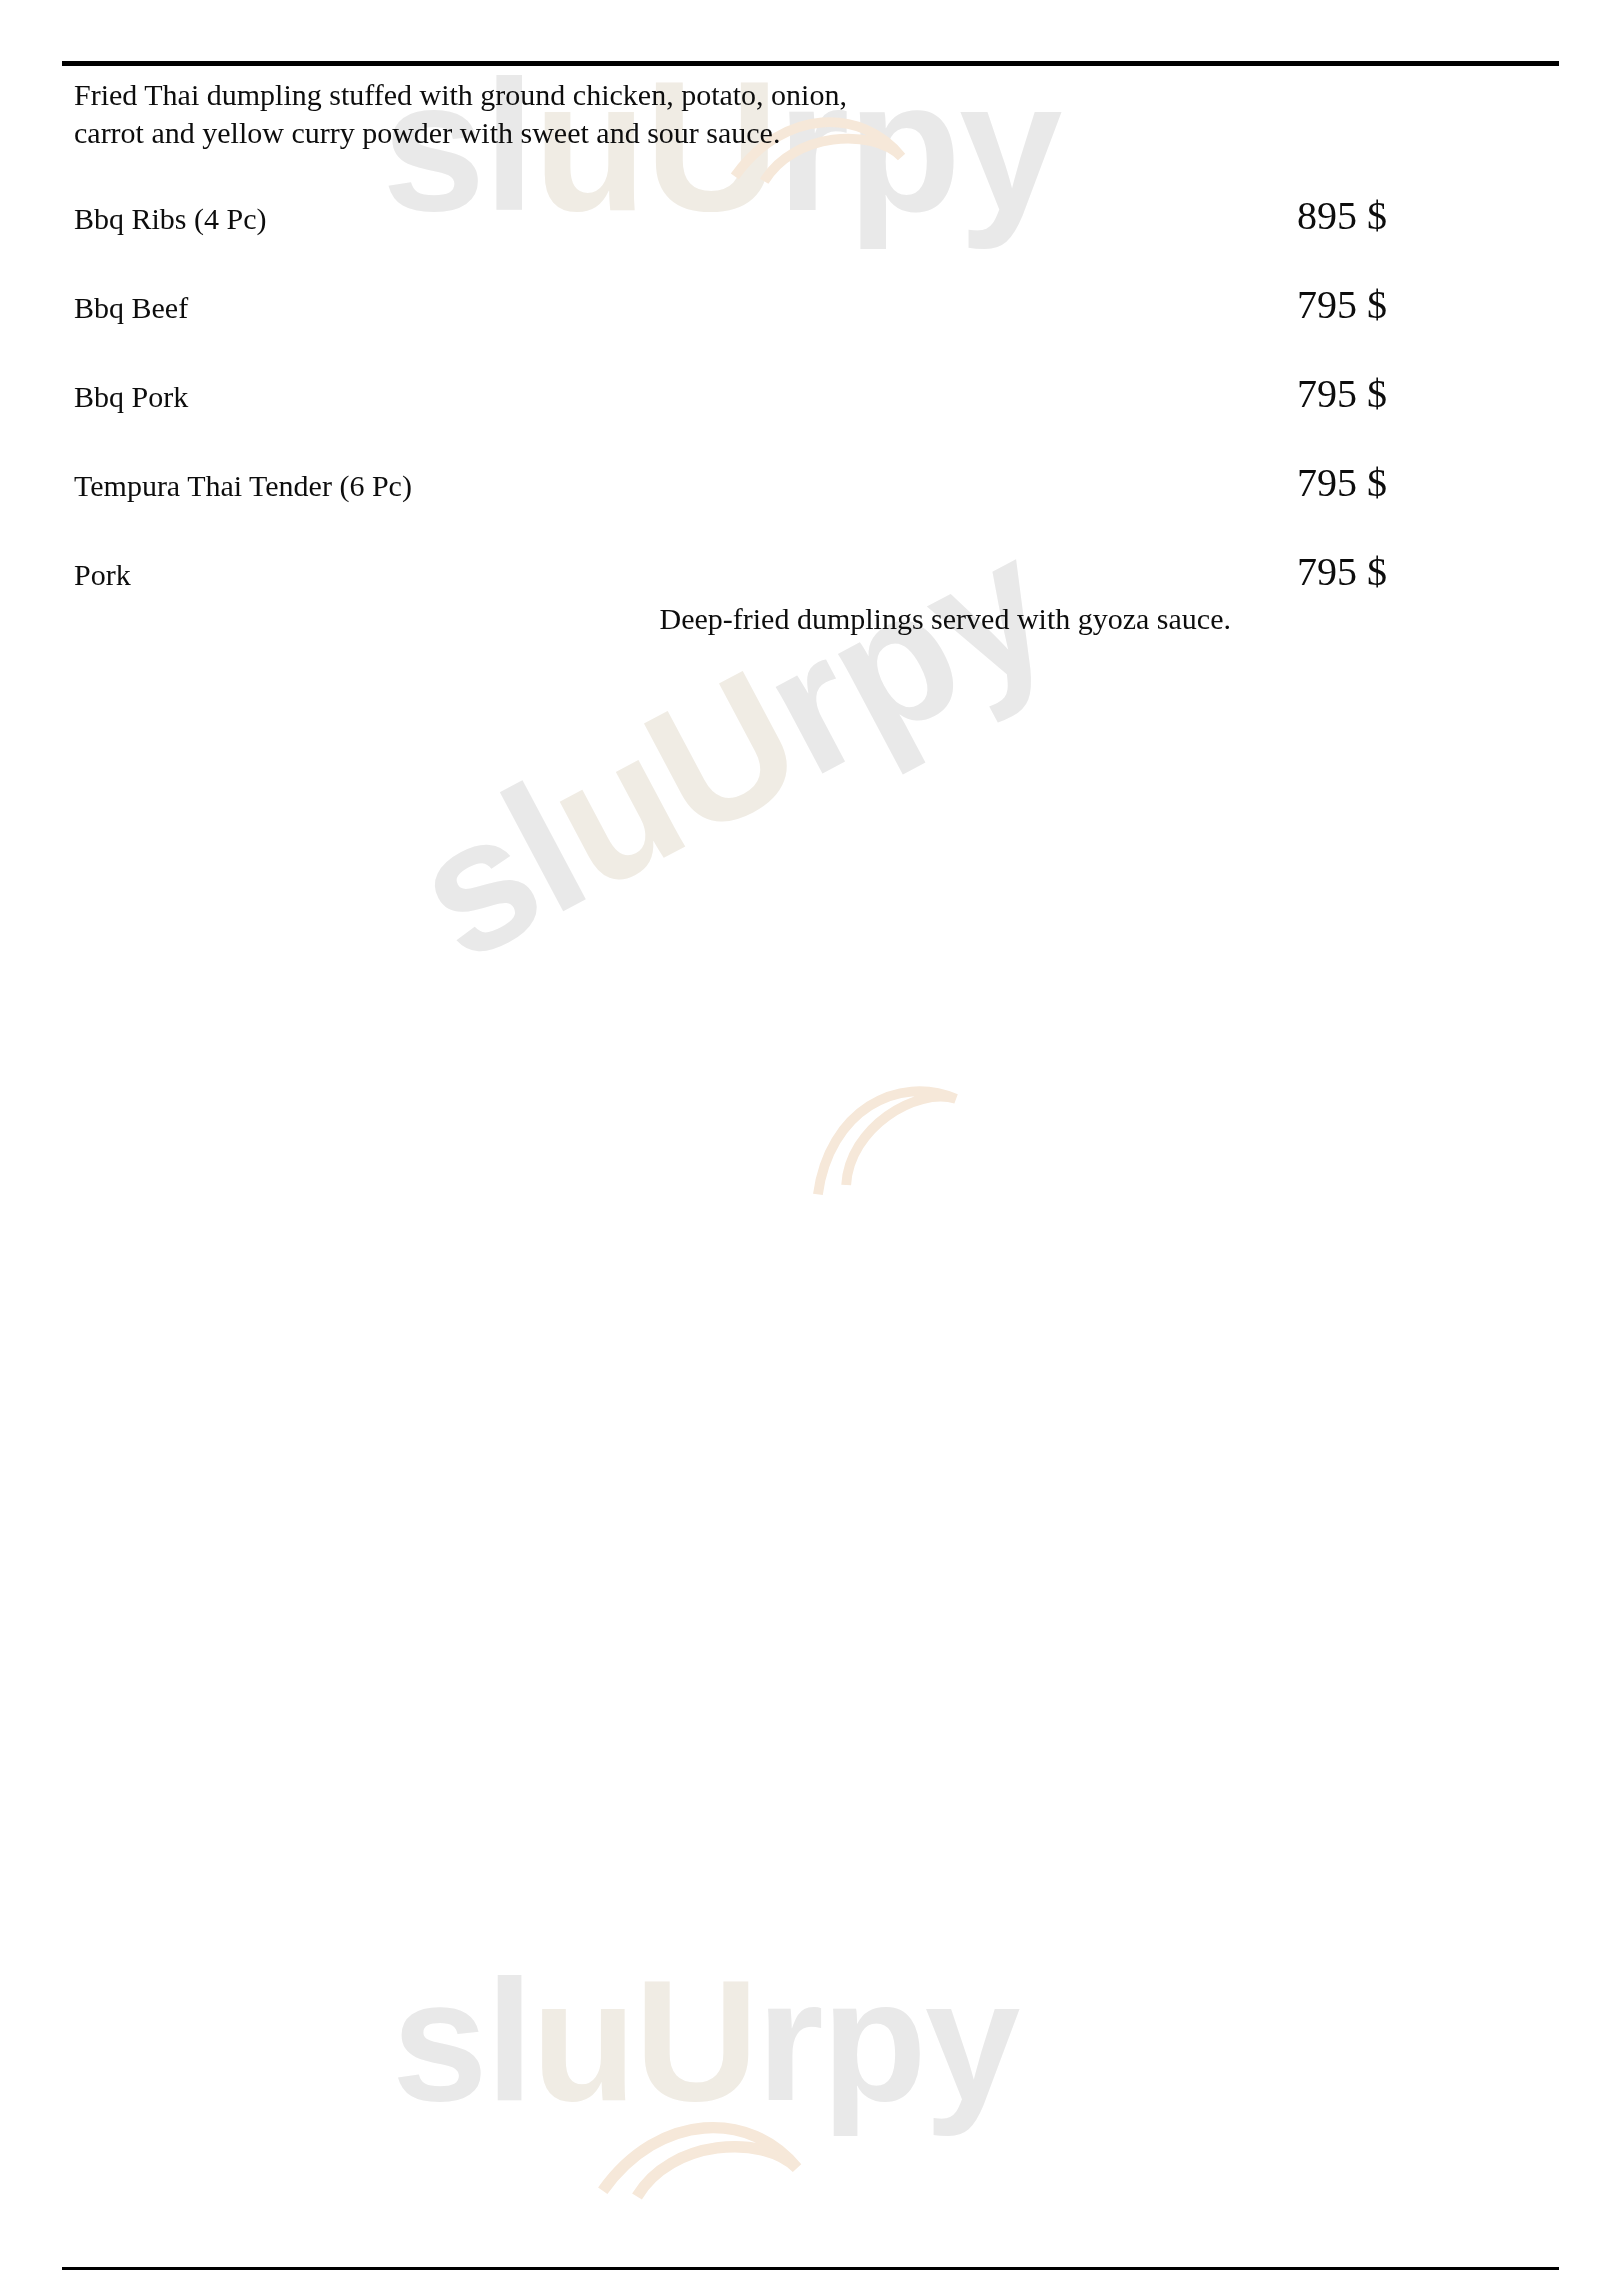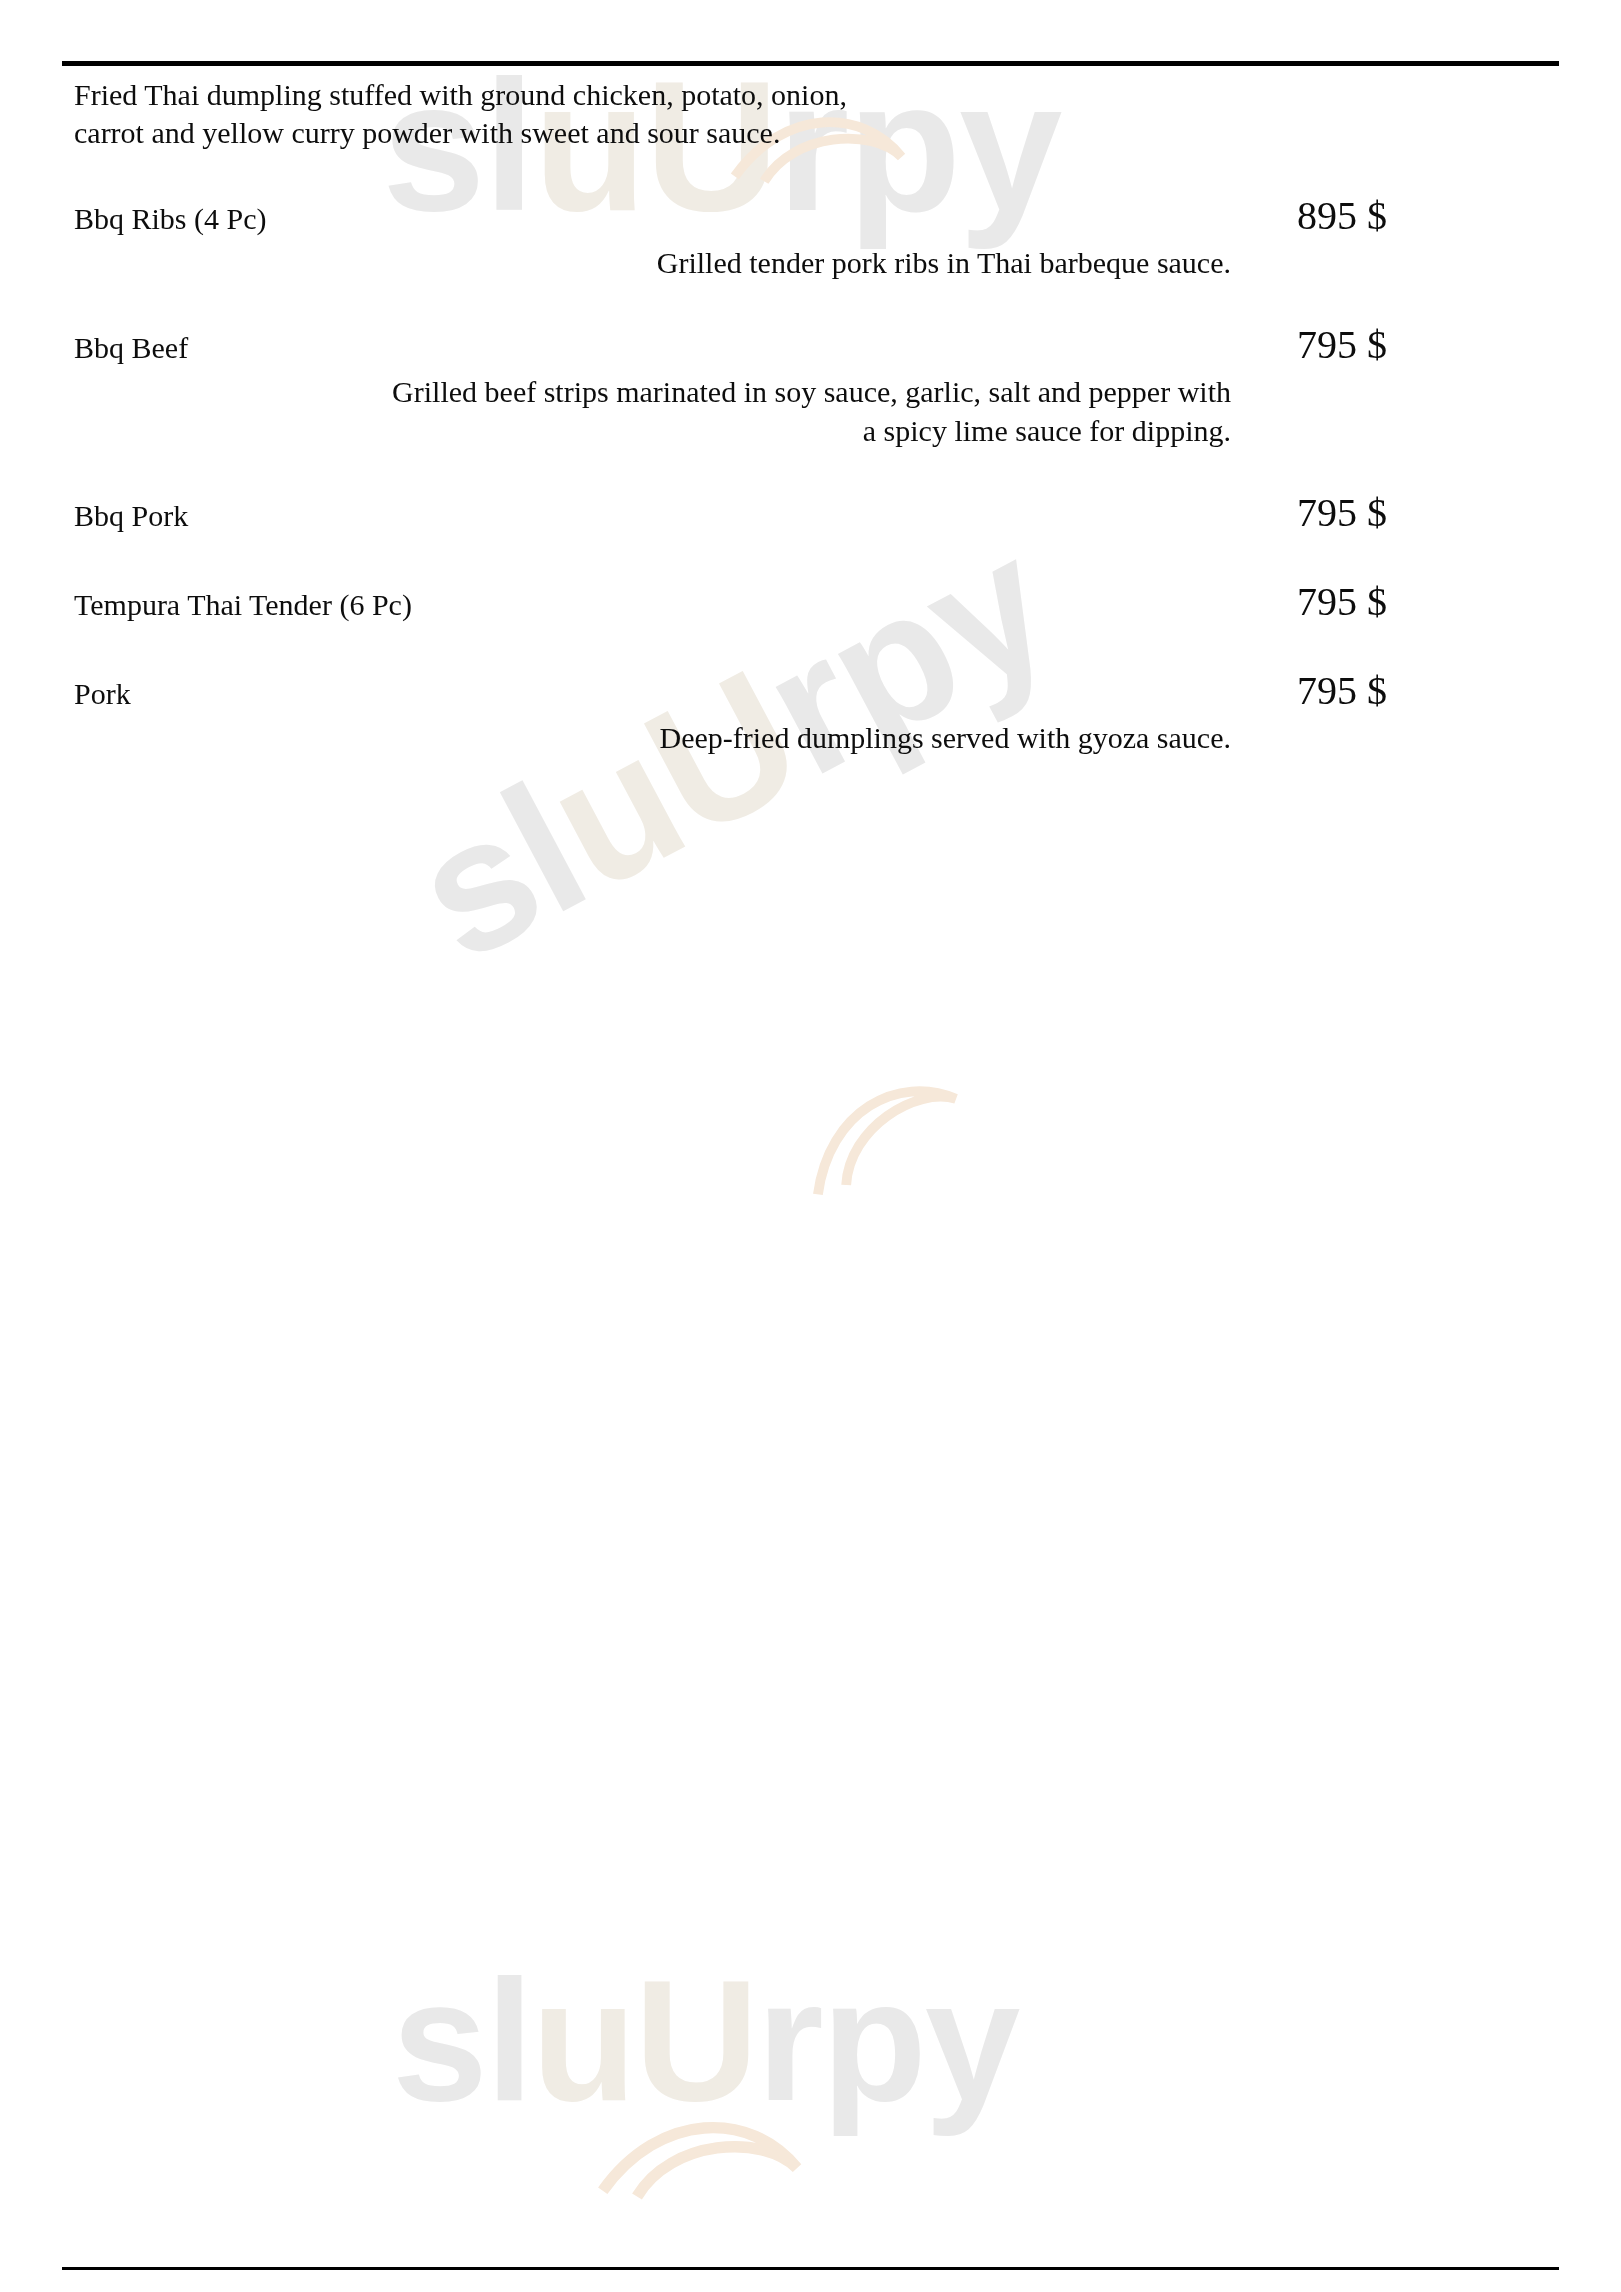--- a/index.html
+++ b/index.html
@@ -142,30 +142,27 @@
   <div class="content">
 
     <div class="lead-desc">Fried Thai dumpling stuffed with ground chicken, potato, onion,
 carrot and yellow curry powder with sweet and sour sauce.</div>
 
     <div class="item">
       <div class="item-head">
         <div class="item-name">Bbq Ribs (4 Pc)</div>
         <div class="item-price">895 $</div>
       </div>
-      <div class="item-desc">Grilled tender pork ribs in Thai barbeque sauce.</div>
     </div>
 
     <div class="item">
       <div class="item-head">
         <div class="item-name">Bbq Beef</div>
         <div class="item-price">795 $</div>
       </div>
-      <div class="item-desc">Grilled beef strips marinated in soy sauce, garlic, salt and pepper with
-a spicy lime sauce for dipping.</div>
     </div>
 
     <div class="item">
       <div class="item-head">
         <div class="item-name">Bbq Pork</div>
         <div class="item-price">795 $</div>
       </div>
     </div>
 
     <div class="item">

